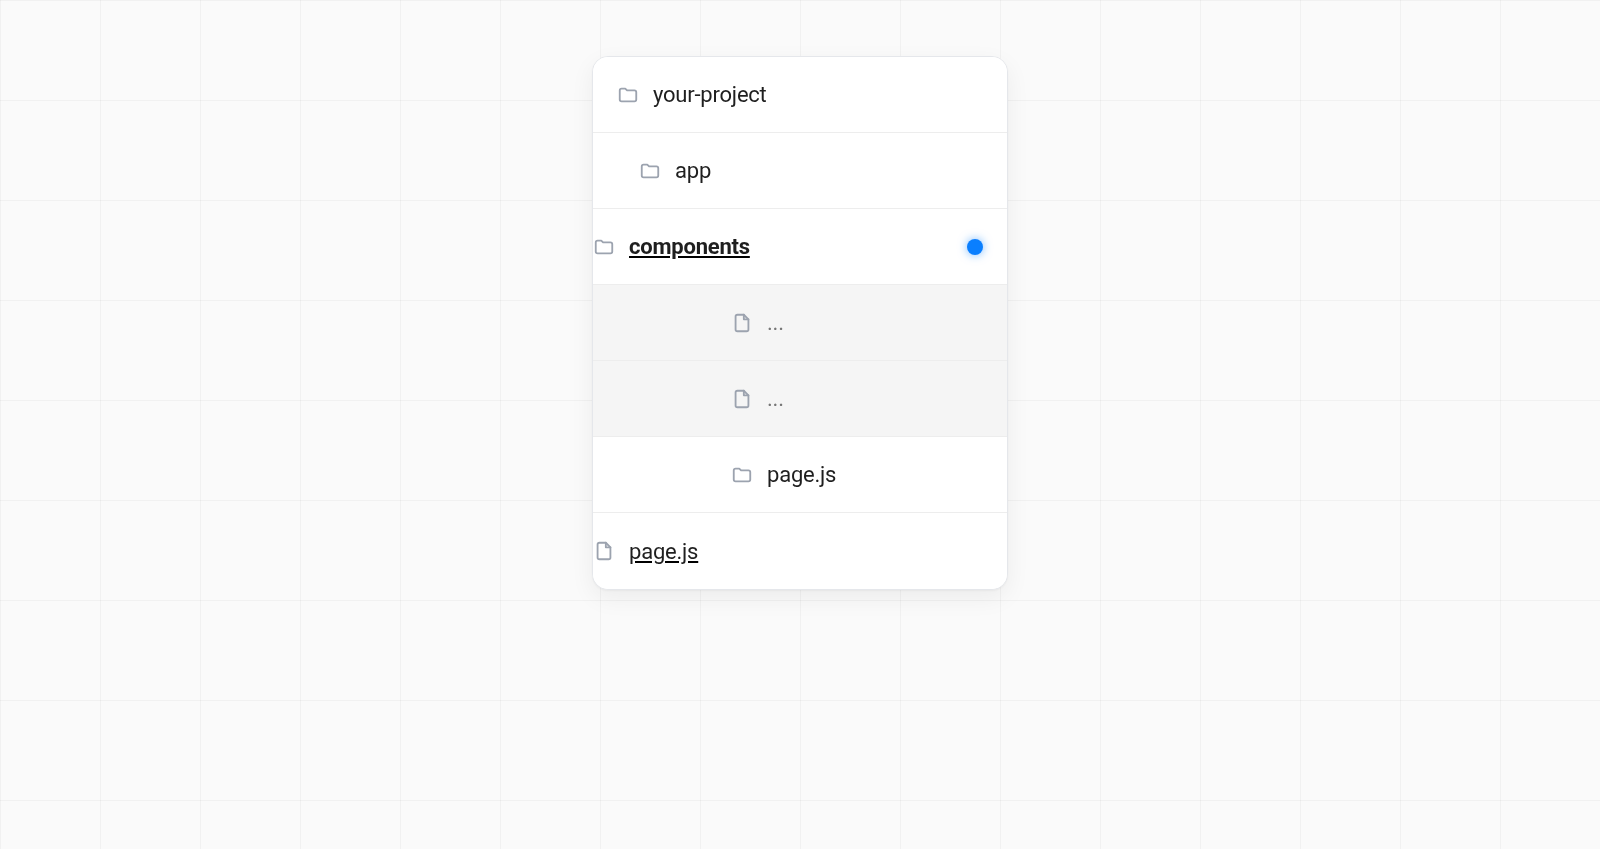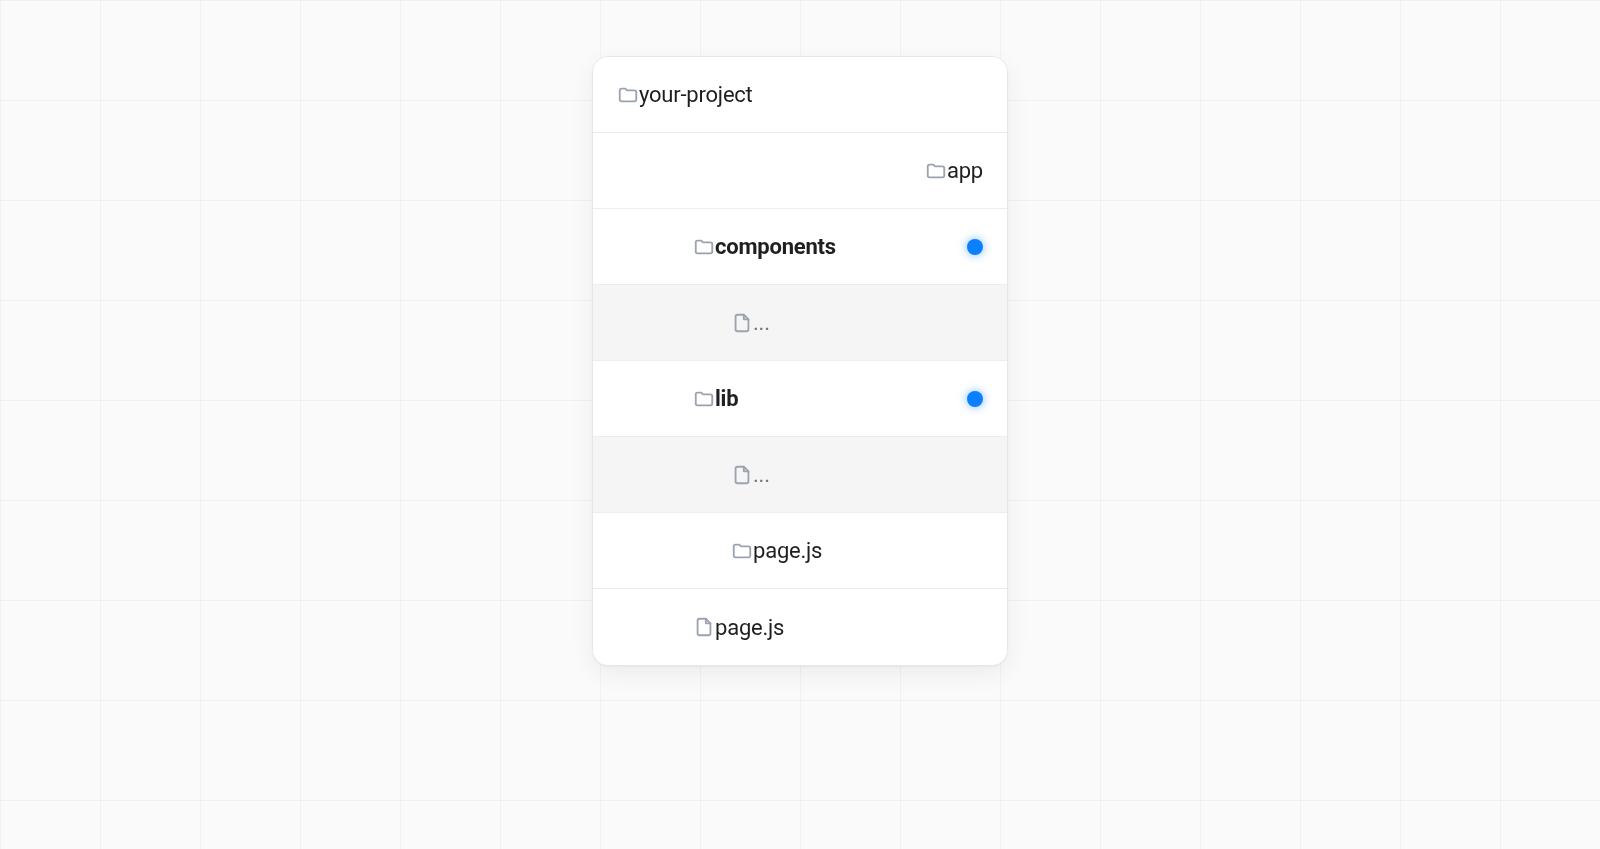--- a/index.html
+++ b/index.html
@@ -27,34 +27,34 @@
     border: 1px solid #e5e7eb;
     border-radius: 16px;
     box-shadow: 0 8px 24px rgba(0,0,0,0.06), 0 1px 2px rgba(0,0,0,0.04);
     overflow: hidden;
   }
 
   .row {
     display: flex;
     align-items: center;
     height: 76px;
-    gap: 0;
+    gap: 14px;
     border-bottom: 1px solid #ededed;
     background: #ffffff;
     position: relative;
   }
   .row:last-child { border-bottom: none; }
 
   .row.muted {
     background: #f5f5f5;
   }
 
   .indent-0 { padding-left: 24px; padding-right: 24px; }
-  .indent-1 { padding-left: 34px; padding-right: 24px; justify-content: flex-end; }
-  .indent-2 { padding-left: 100px; padding-right: 24px; }
+  .indent-1 { padding-left: 46px; padding-right: 24px; }
+  .indent-2 { padding-right: 24px; text-decoration: underline; }
   .indent-3 { padding-left: 138px; padding-right: 24px; }
 
   .label {
     font-size: 22px;
     color: #1f1f1f;
     letter-spacing: -0.01em;
   }
   .label.bold { font-weight: 700; }
   .label.dim { color: #767676; }
 
@@ -115,29 +115,20 @@
   <div class="row indent-3 muted">
     <span class="icon">
       <svg viewBox="0 0 24 24" fill="none" stroke="currentColor" stroke-width="2" stroke-linecap="round" stroke-linejoin="round">
         <path d="M14 3H7a2 2 0 0 0-2 2v14a2 2 0 0 0 2 2h10a2 2 0 0 0 2-2V8l-5-5z"></path>
         <path d="M14 3v5h5"></path>
       </svg>
     </span>
     <span class="label dim">...</span>
   </div>
 
-  <div class="row indent-2">
-    <span class="icon">
-      <svg viewBox="0 0 24 24" fill="none" stroke="currentColor" stroke-width="2" stroke-linecap="round" stroke-linejoin="round">
-        <path d="M3 7a2 2 0 0 1 2-2h4l2 2h8a2 2 0 0 1 2 2v8a2 2 0 0 1-2 2H5a2 2 0 0 1-2-2V7z"></path>
-      </svg>
-    </span>
-    <span class="label bold">lib</span>
-    <span class="dot"></span>
-  </div>
 
   <div class="row indent-3 muted">
     <span class="icon">
       <svg viewBox="0 0 24 24" fill="none" stroke="currentColor" stroke-width="2" stroke-linecap="round" stroke-linejoin="round">
         <path d="M14 3H7a2 2 0 0 0-2 2v14a2 2 0 0 0 2 2h10a2 2 0 0 0 2-2V8l-5-5z"></path>
         <path d="M14 3v5h5"></path>
       </svg>
     </span>
     <span class="label dim">...</span>
   </div>

